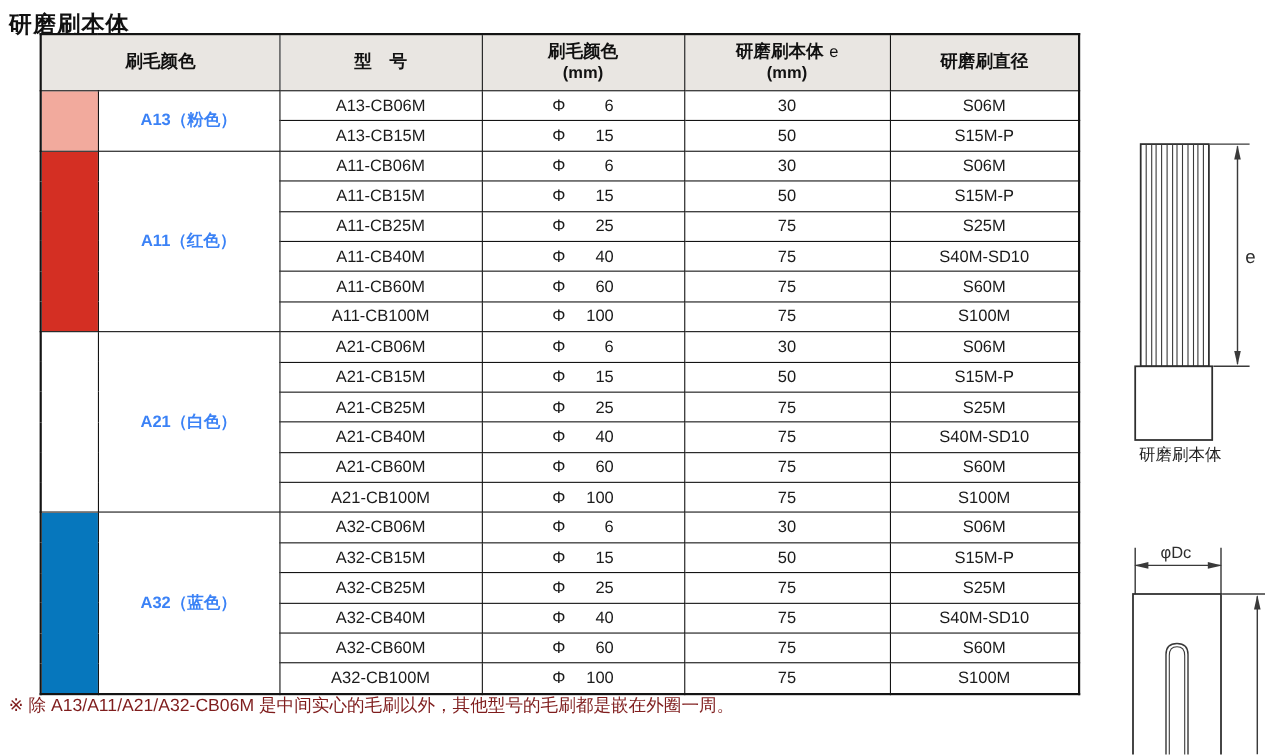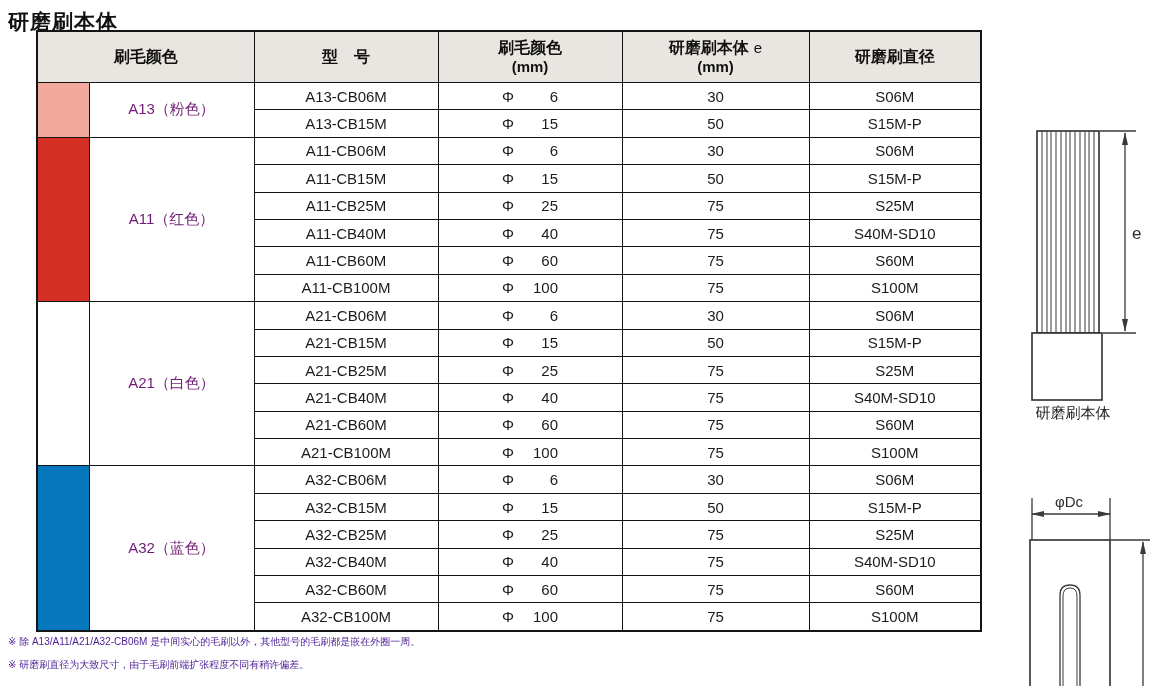--- a/index.html
+++ b/index.html
@@ -37,27 +37,27 @@
   }
   col.c-swatch{width:52px;}
   col.c-name{width:165px;}
   col.c-model{width:184px;}
   col.c-dia{width:184px;}
   col.c-len{width:187px;}
   col.c-sleeve{width:172px;}
   .h-sub{font-weight:bold;font-size:15px;}
   .h-e{font-weight:normal;font-size:15px;margin-left:5px;}
   td.model{font-weight:normal;font-size:15px;}
-  td.gname{font-weight:normal;color:#701a75;}
+  td.gname{font-weight:bold;color:#3b82f6;}
   .dia{display:inline-flex;align-items:baseline;width:56px;justify-content:flex-start;}
   .phi{flex:0 0 auto;}
   .dnum{display:inline-block;flex:1;text-align:right;}
   .notes{
     position:absolute;left:8px;top:631px;
-    font-size:10px;line-height:22.5px;color:#4c1d95;
+    font-size:16px;line-height:22.5px;color:#7f1d1d;
   }
   .diag-caption{
     position:absolute;left:1008px;top:404px;width:130px;
     text-align:center;font-size:15px;color:#222;
   }
   .diag{position:absolute;}
   .d-line{stroke:#3a3a3a;stroke-width:1.3;fill:none;}
   .d-thin{stroke:#3a3a3a;stroke-width:1;fill:none;}
   .d-fill{fill:#3a3a3a;stroke:none;}
   .d-rect{stroke:#2e2e2e;stroke-width:1.6;fill:#ffffff;}
@@ -286,21 +286,20 @@
             <span class="dnum">100</span>
           </span></td>
       <td>75</td>
       <td>S100M</td>
     </tr>
   </tbody>
 </table>
 
 <div class="notes">
   <div>※ 除 A13/A11/A21/A32-CB06M 是中间实心的毛刷以外，其他型号的毛刷都是嵌在外圈一周。</div>
-  <div>※ 研磨刷直径为大致尺寸，由于毛刷前端扩张程度不同有稍许偏差。</div>
 </div>
 
 <svg class="diag" style="left:1020px;top:118px;" width="138" height="292" viewBox="0 0 138 292">
 
   <rect x="17" y="13" width="62" height="202" class="d-rect"></rect>
   <g class="d-thin">
     <line x1="22" y1="13" x2="22" y2="215"></line>
       <line x1="27" y1="13" x2="27" y2="215"></line>
     <line x1="31" y1="13" x2="31" y2="215"></line>
       <line x1="36" y1="13" x2="36" y2="215"></line>

